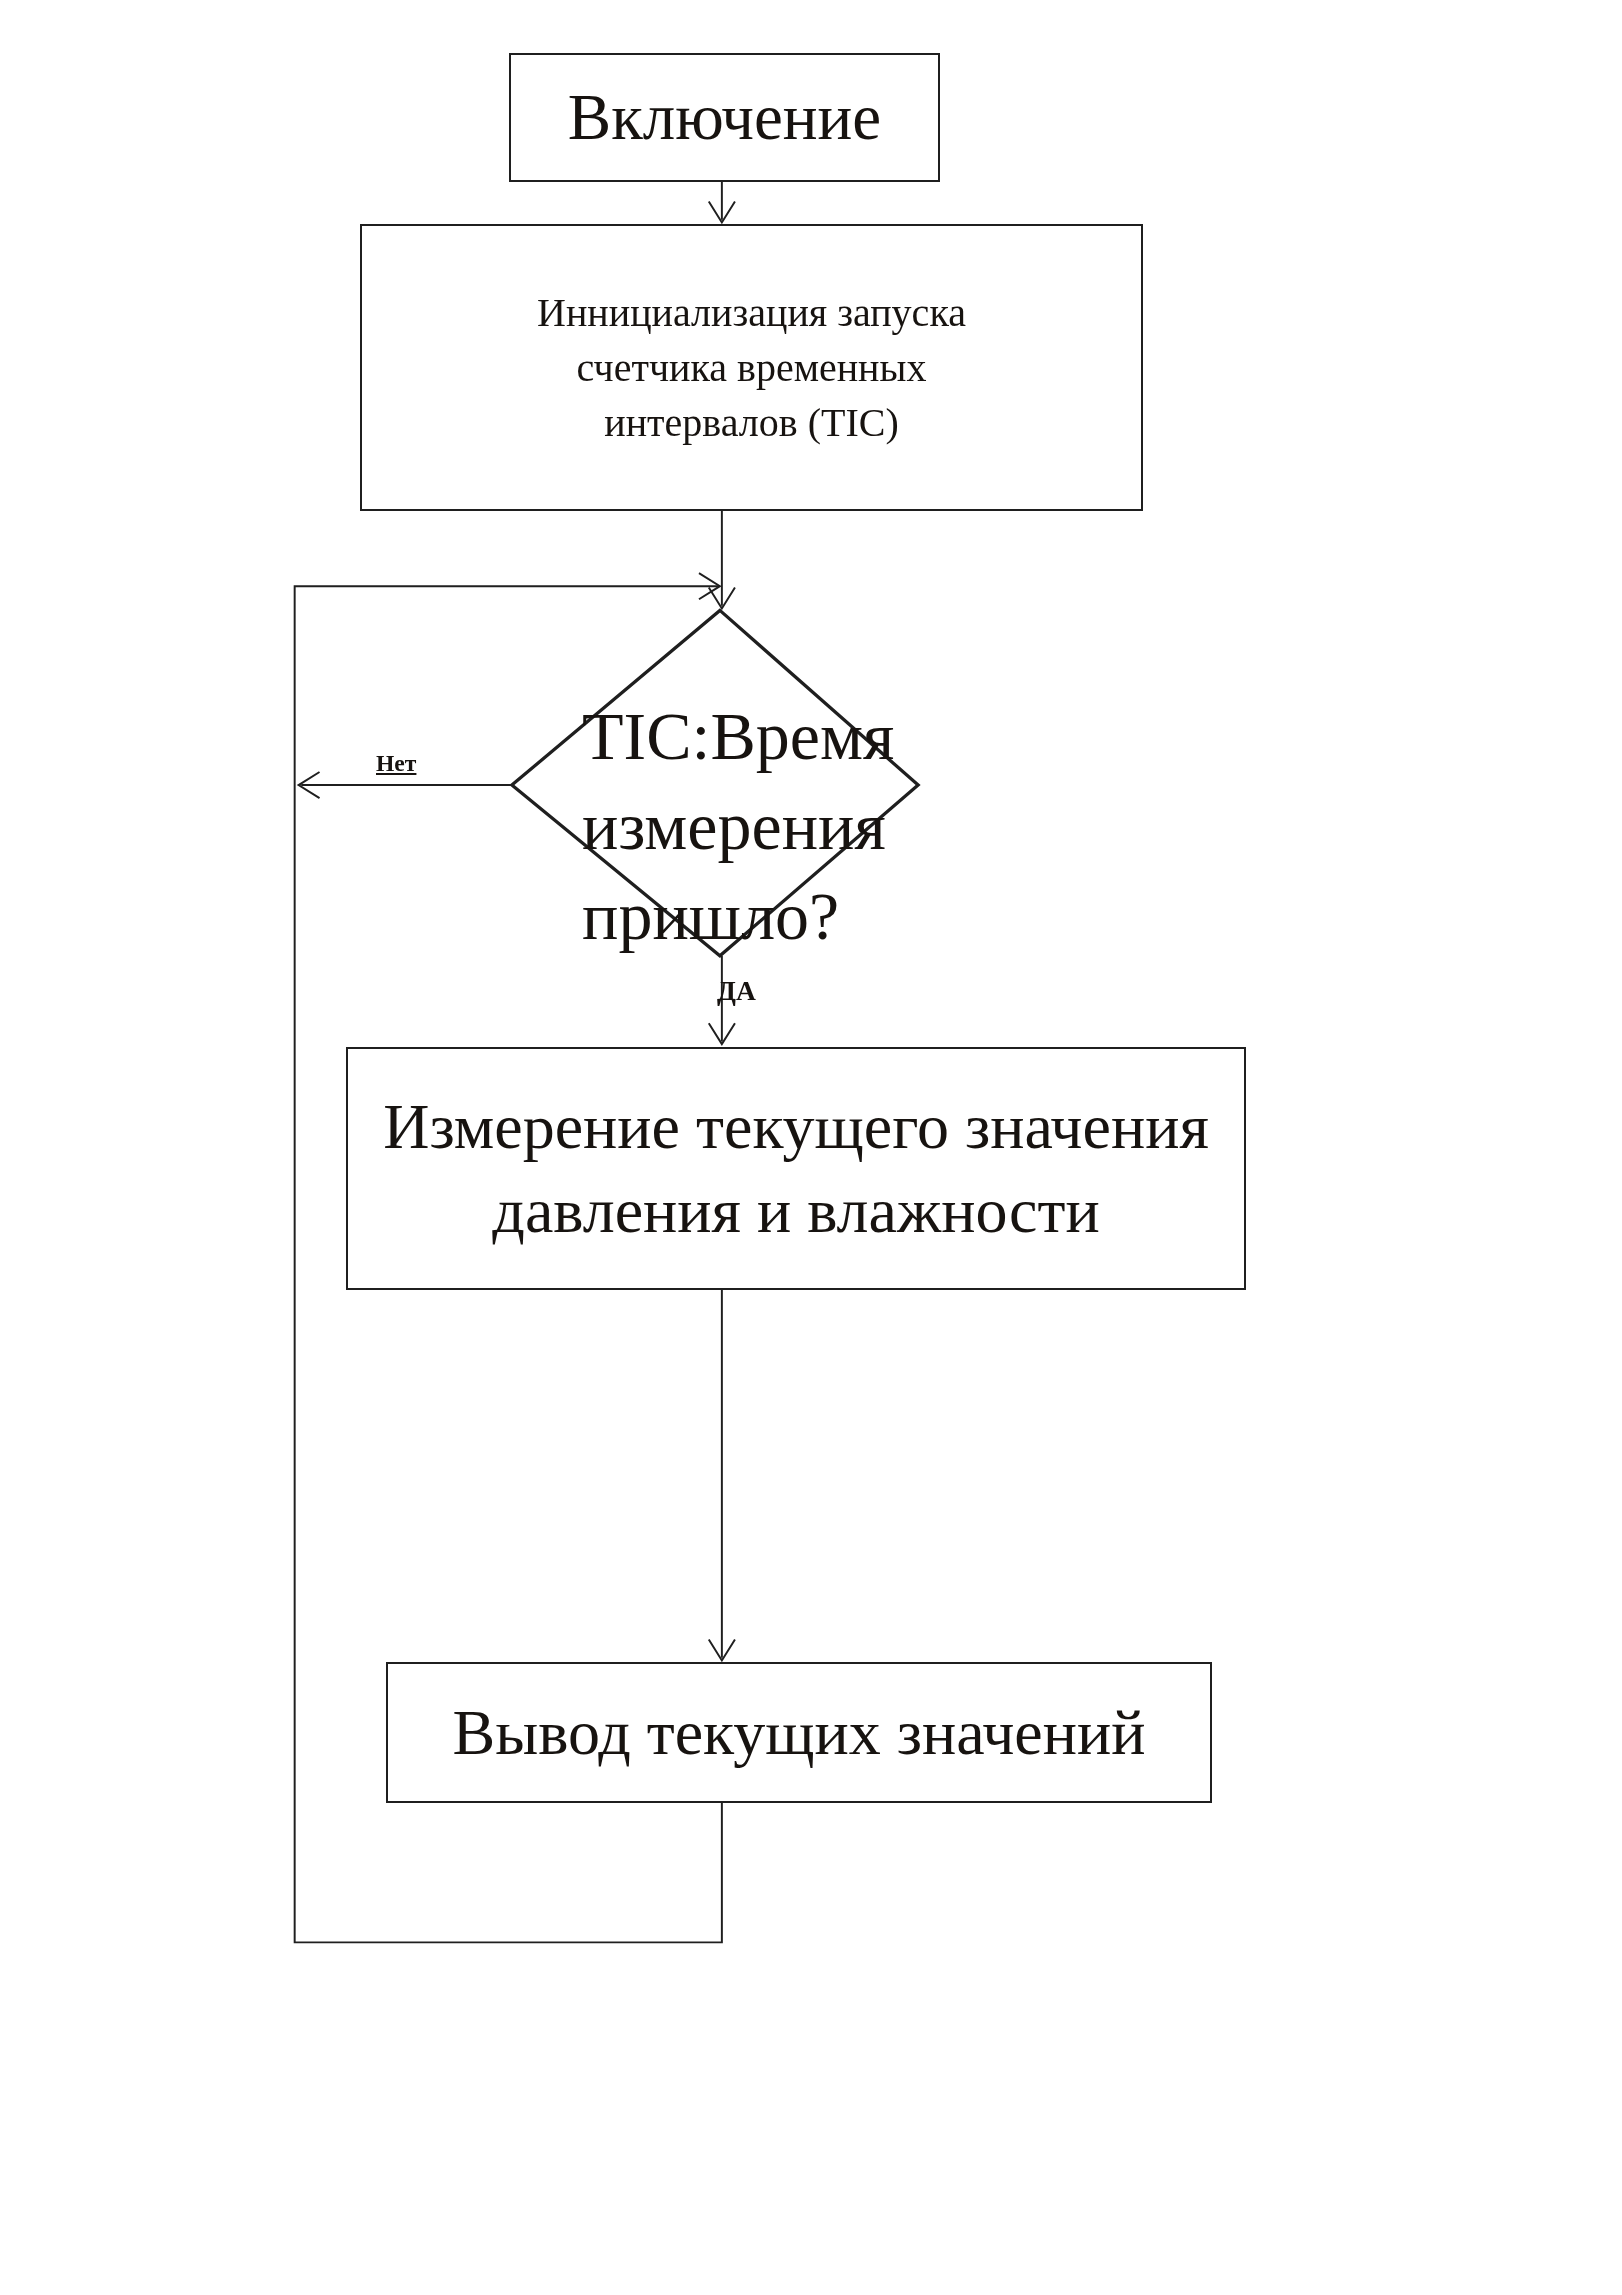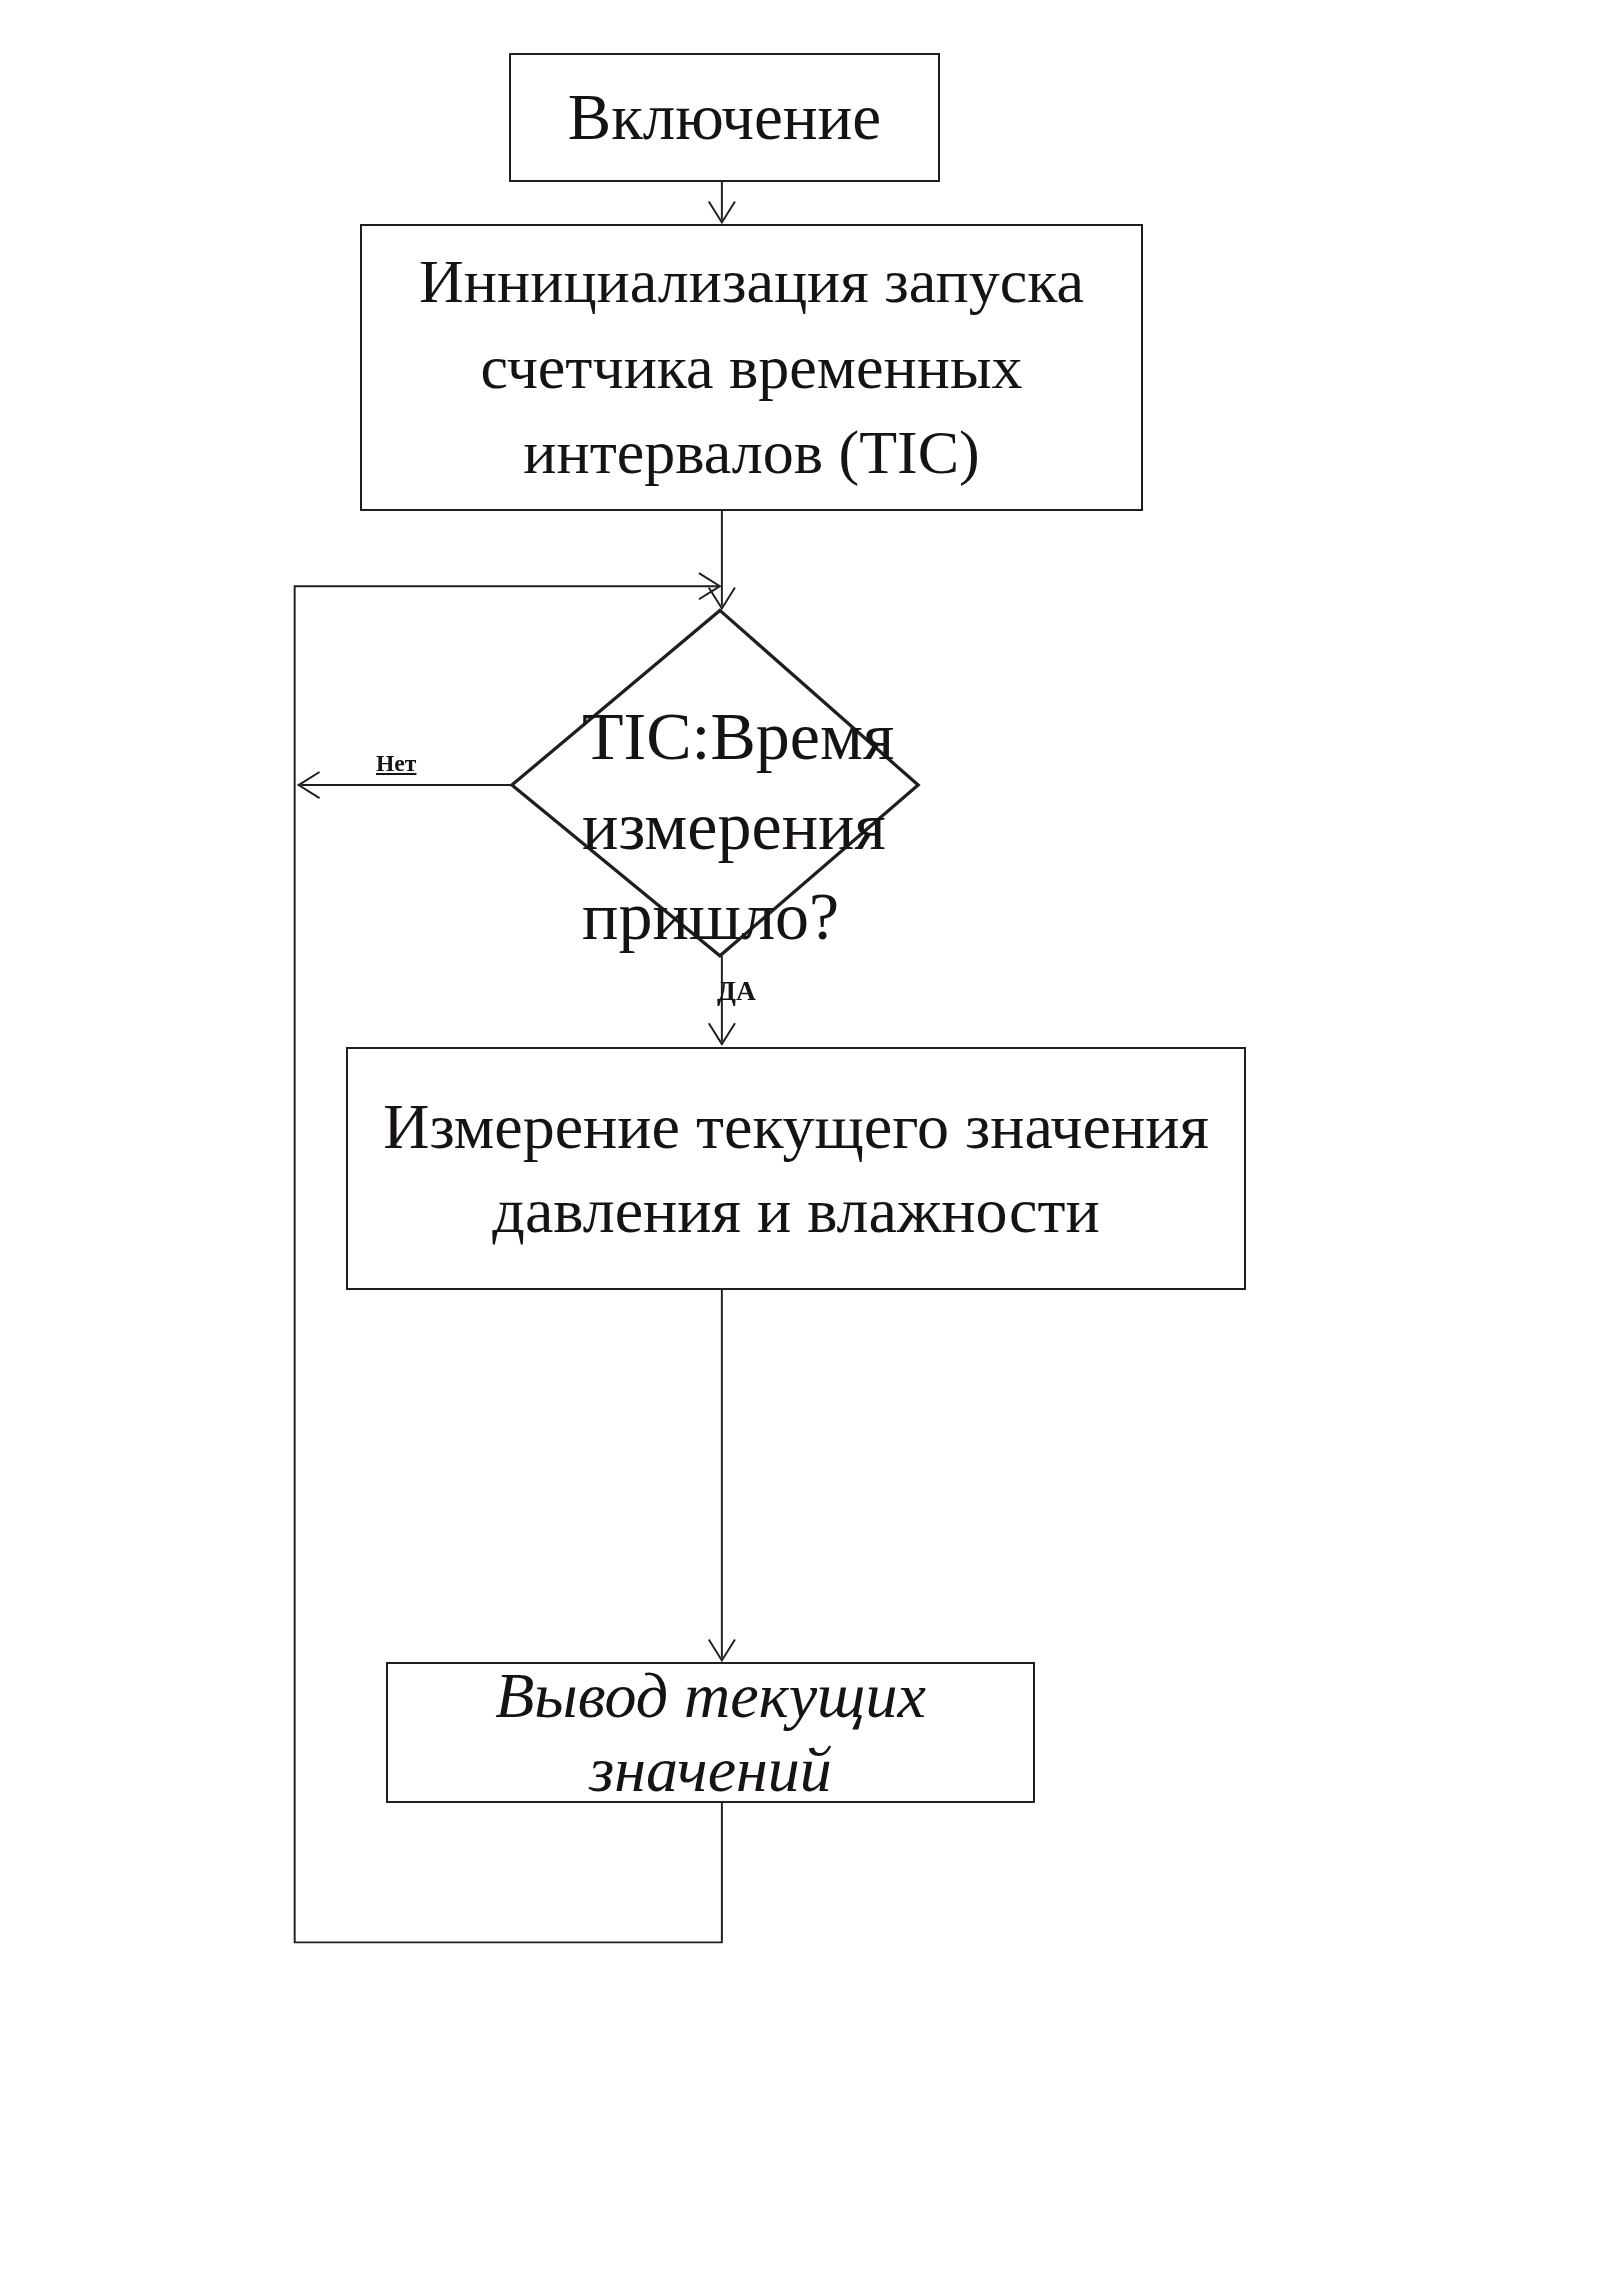--- a/index.html
+++ b/index.html
@@ -25,23 +25,23 @@
   .flowbox{
     position:absolute;
     box-sizing:border-box;
     border:2.6px solid var(--line);
     background:var(--paper);
     display:flex;align-items:center;justify-content:center;
     text-align:center;
     white-space:pre-line;
   }
   .box-start {left:509px; top:53px;   width:431px;  height:129px; font-size:65px;}
-  .box-init  {left:360px; top:224px;  width:783px; height:287px; font-size:62px;  line-height:1.38;}
+  .box-init  {left:360px; top:224px;  width:783px; height:287px; font-size:40px;  line-height:1.38;}
   .box-measure{left:346px;top:1047px; width:900px; height:243px; font-size:64px;  line-height:1.3;}
-  .box-output{left:386px; top:1662px; width:649px; height:141px; font-size:64px;font-style:italic;}
+  .box-output{left:386px; top:1662px; width:826px; height:141px; font-size:64px;}
   .diamond-label{
     position:absolute;left:582px;top:692px;
     font-size:68px;line-height:1.32;
     text-align:left;white-space:pre-line;
   }
   .branch-label{position:absolute;font-weight:bold;}
   .branch-no {left:376px;  top:750px; font-size:23.6px;text-decoration:underline;}
   .branch-yes{left:717px; top:975px; font-size:27.5px;}
 </style>
 </head>

